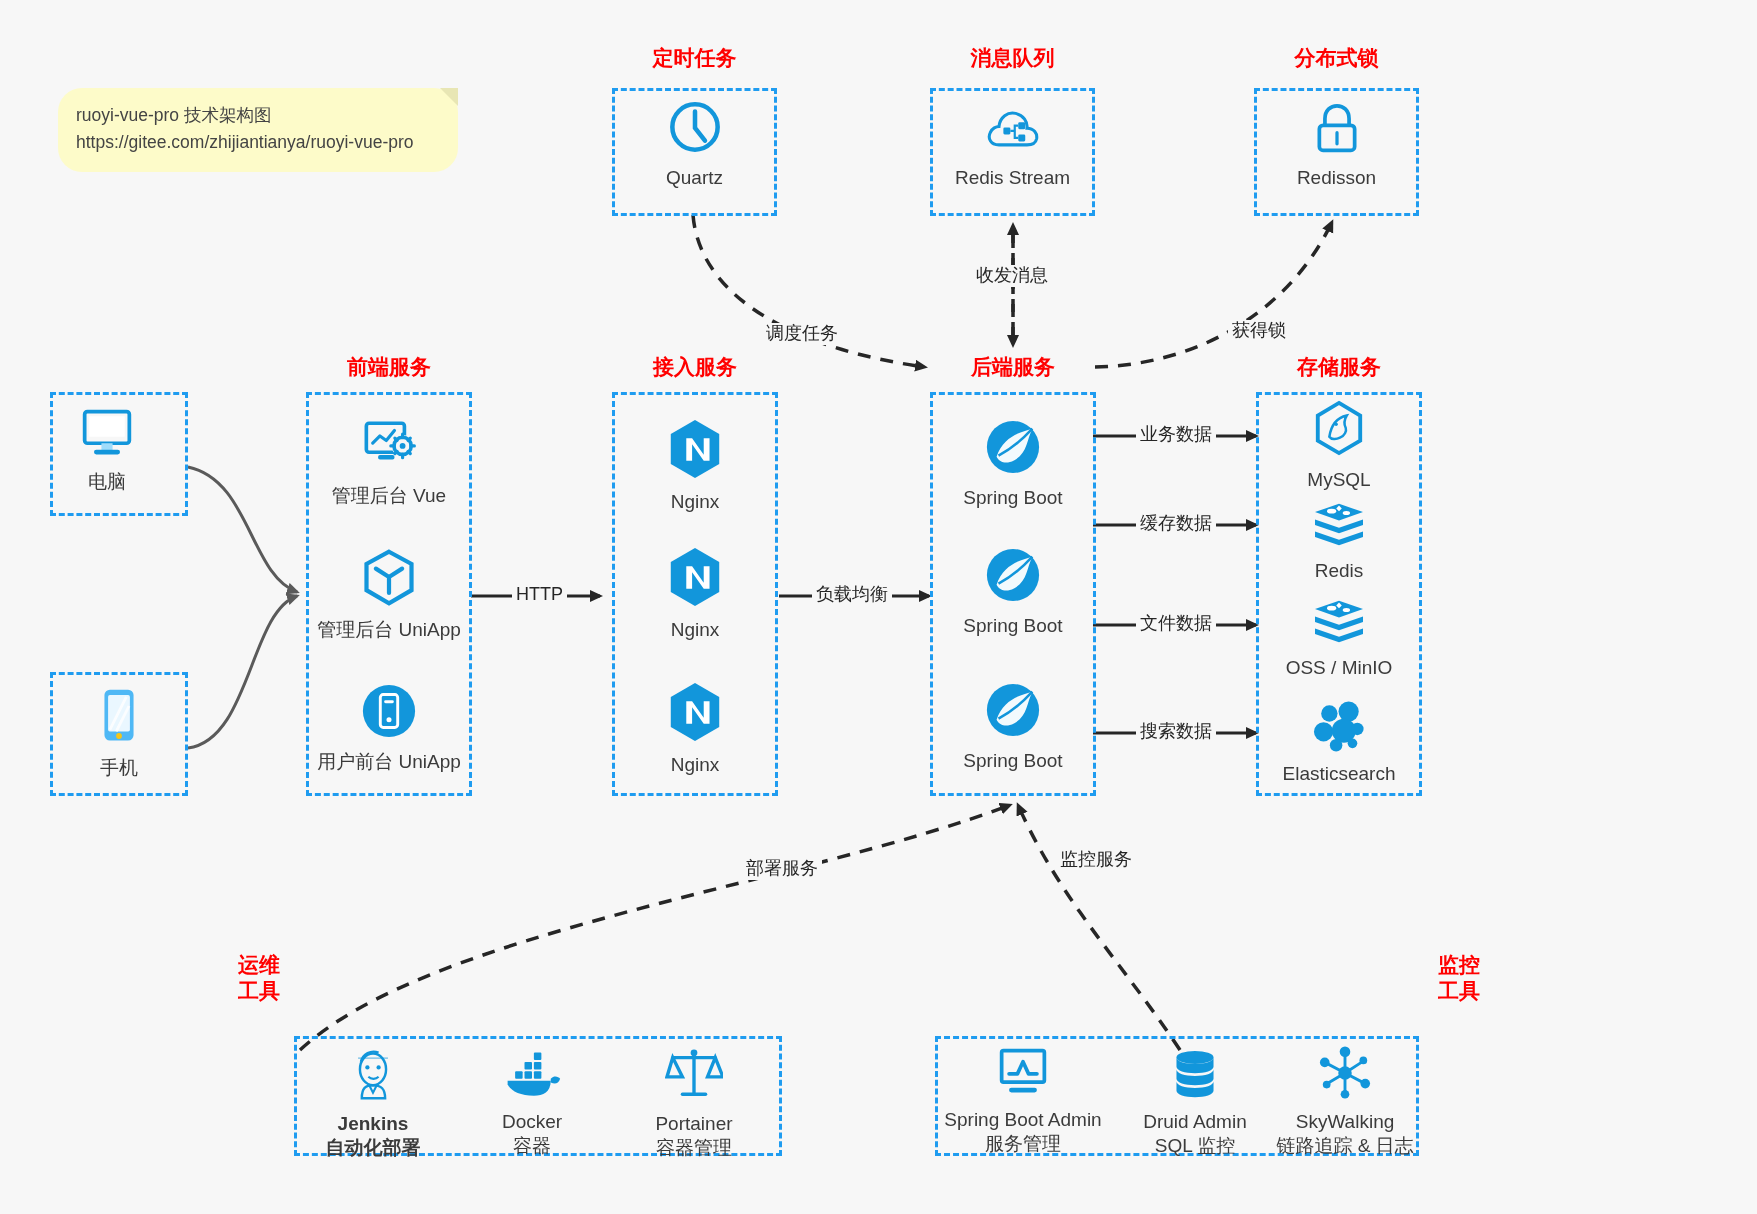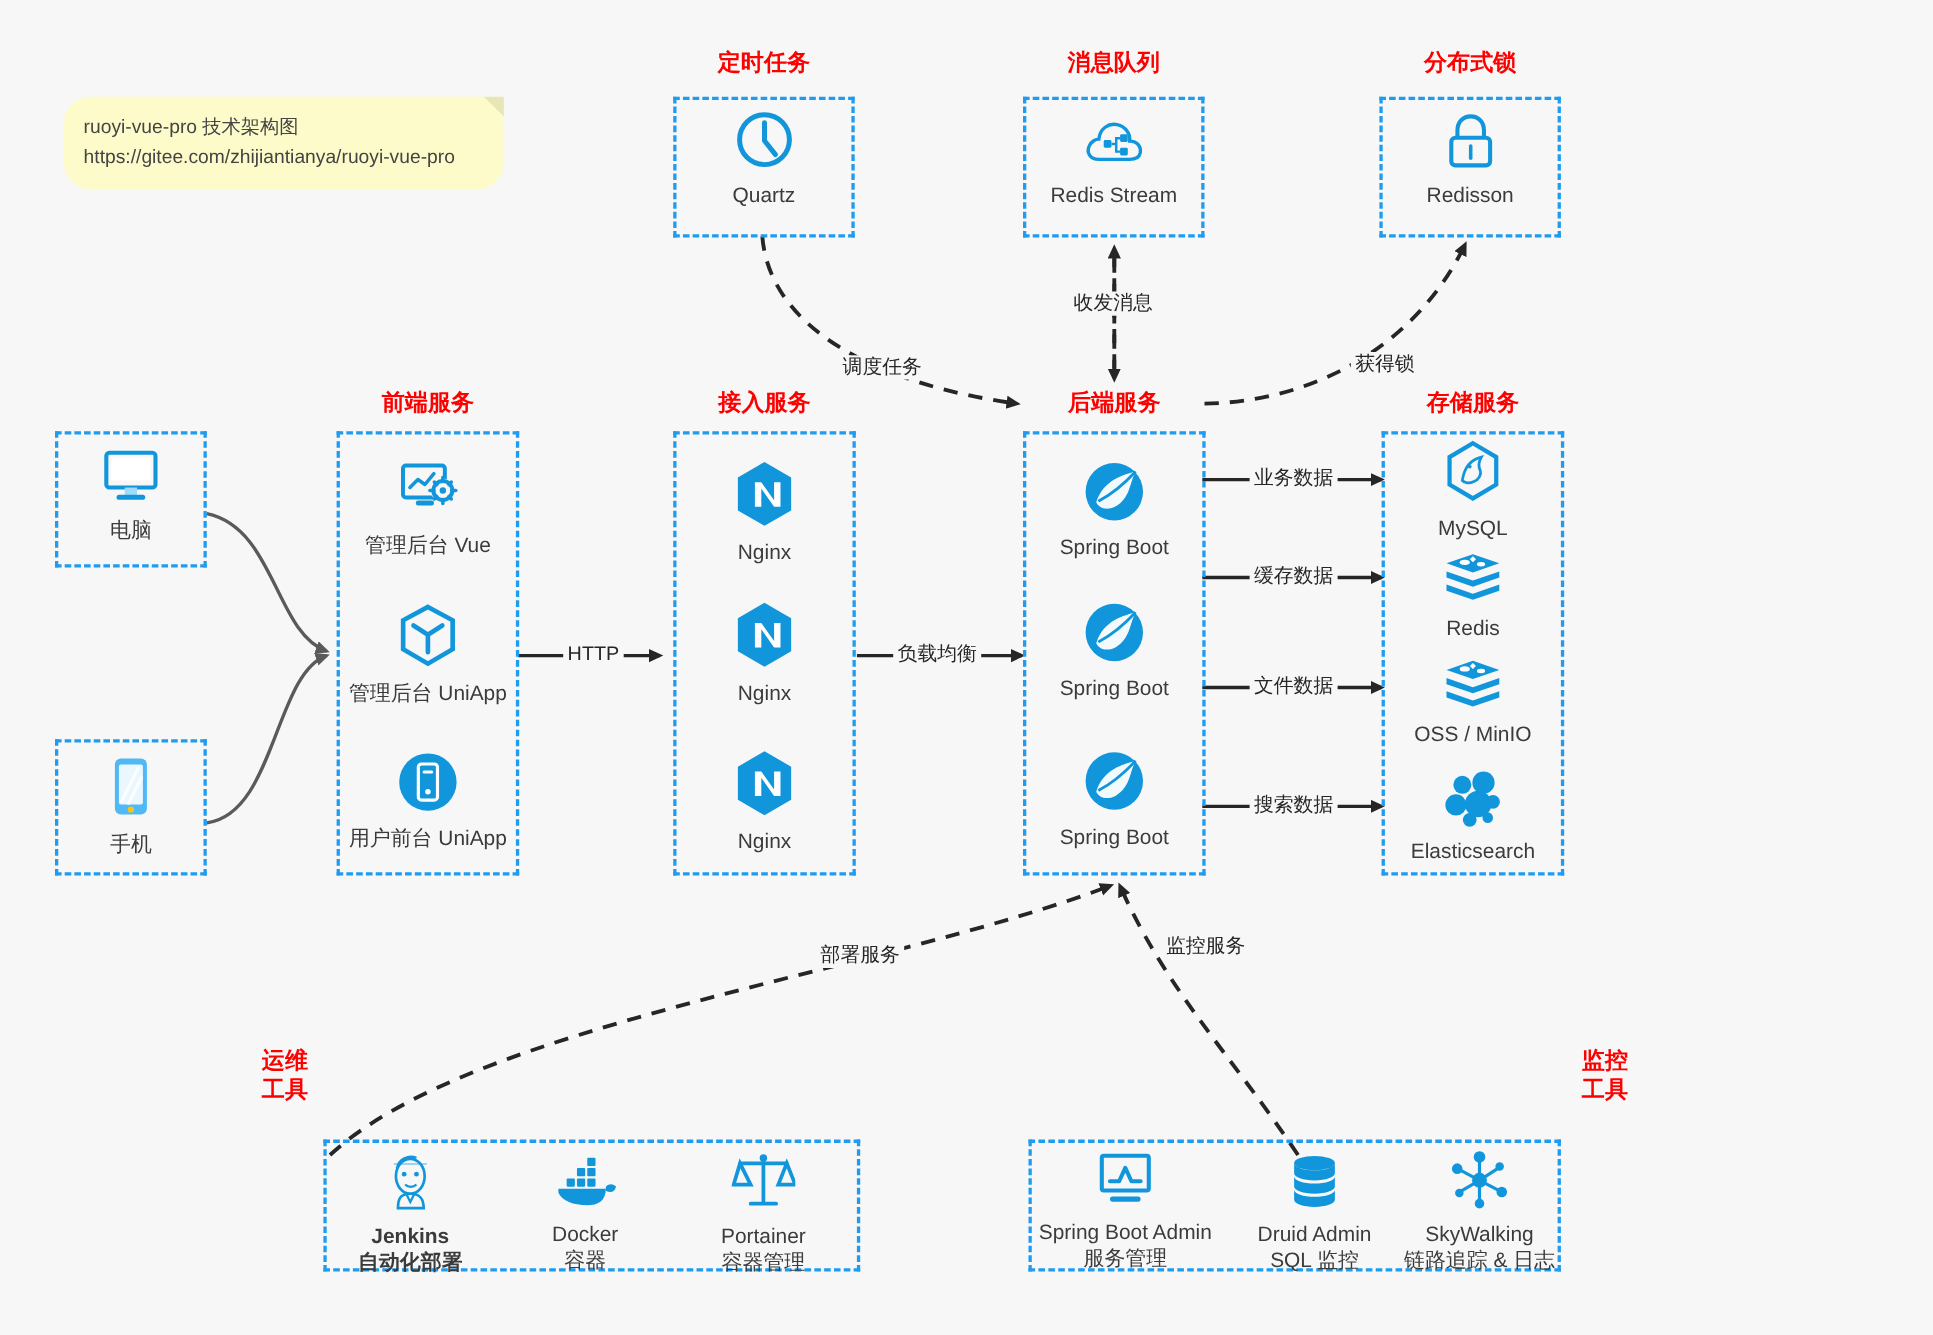--- a/index.html
+++ b/index.html
@@ -176,21 +176,21 @@
       <svg width="52" height="54" viewBox="0 0 56 58">
         <path d="M15 26 L15 18 C15 9 21 4 28 4 C35 4 41 9 41 18 L41 26" fill="none" stroke="#1296db" stroke-width="4"></path>
         <rect x="9" y="25" width="38" height="27" rx="4" fill="none" stroke="#1296db" stroke-width="4"></rect>
         <line x1="28" y1="33" x2="28" y2="45" stroke="#1296db" stroke-width="3.5" stroke-linecap="round"></line>
       </svg>
     </span>
     <span class="cap">Redisson</span>
   </div>
 
   <div class="dbox" style="left:50px; top:392px; width:138px; height:124px;"></div>
-  <div class="node" style="left:50px; top:406px; width:138px;">
+  <div class="node" style="left:38px; top:406px; width:138px;">
     <span class="icon">
       <svg width="56" height="54" viewBox="0 0 60 58">
         <rect x="6" y="6" width="48" height="34" rx="3" fill="none" stroke="#1296db" stroke-width="4"></rect>
         <rect x="11" y="11" width="38" height="22" fill="#ffffff"></rect>
         <rect x="24" y="40" width="12" height="8" fill="#9fdcfb"></rect>
         <rect x="16" y="47" width="28" height="5" rx="2.5" fill="#1296db"></rect>
       </svg>
     </span>
     <span class="cap">电脑</span>
   </div>

